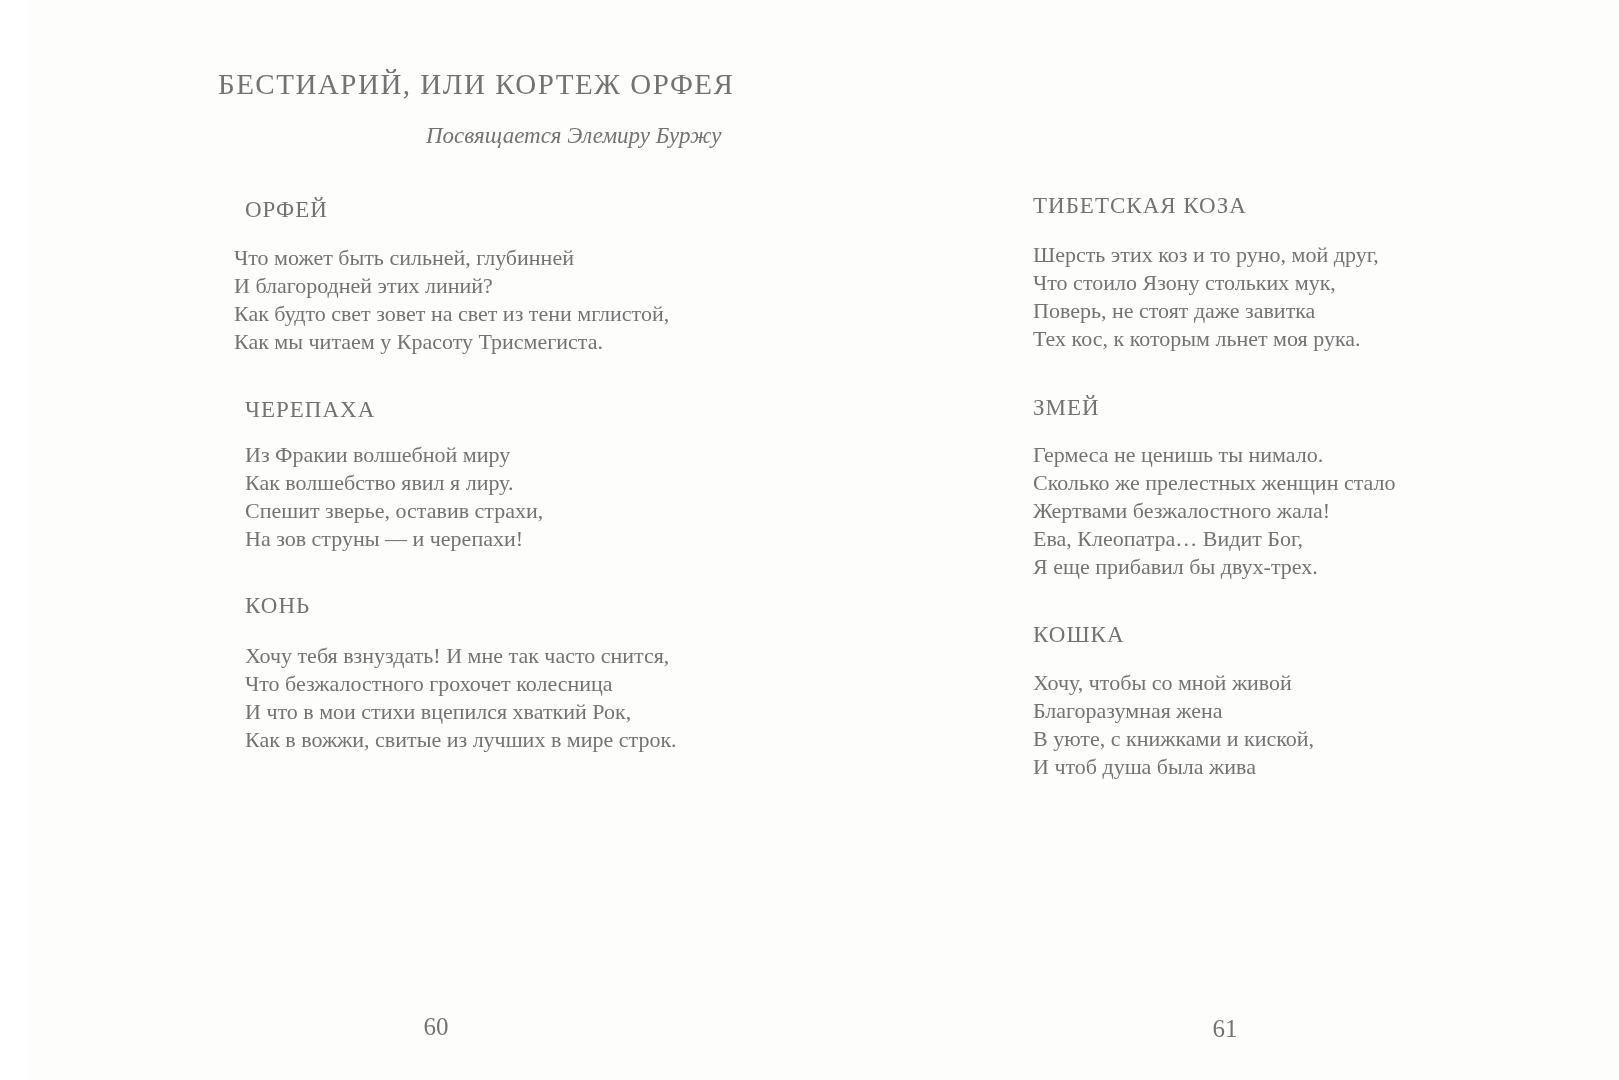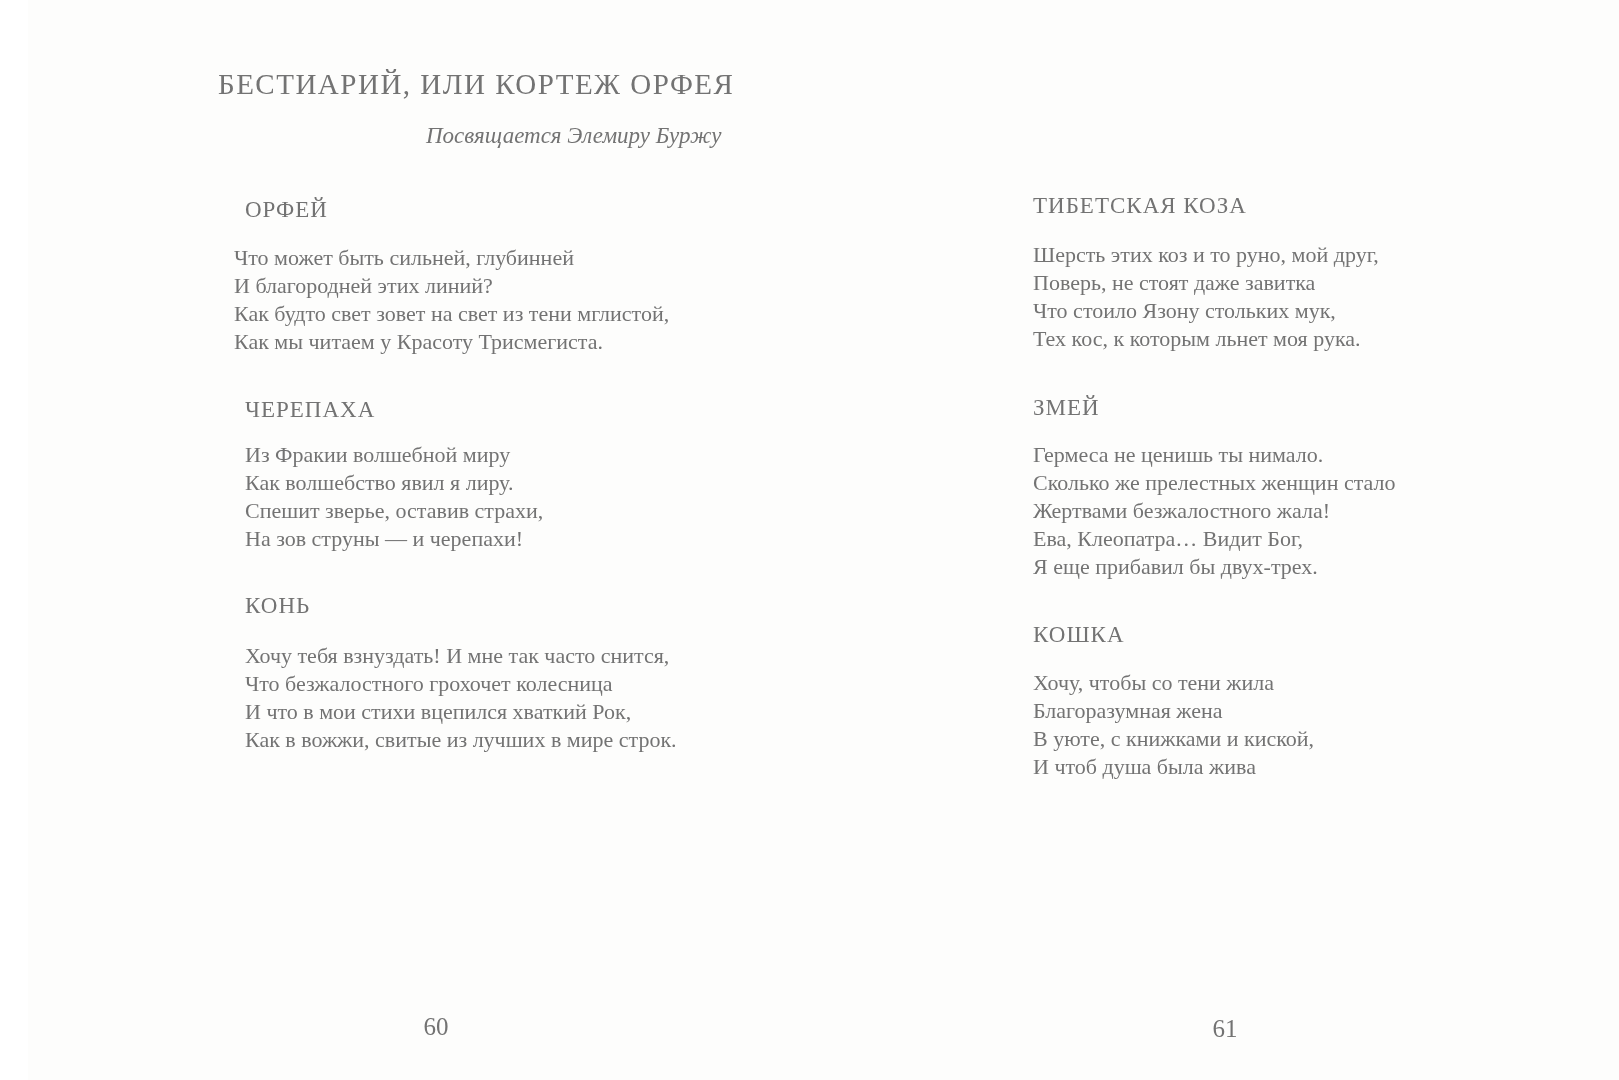--- a/index.html
+++ b/index.html
@@ -111,37 +111,37 @@
       <div class="line">Как в вожжи, свитые из лучших в мире строк.</div>
     </div>
 
     <div class="page-number pn-left">60</div>
   </div>
 
   <div>
     <h2 class="poem-title h-r1">ТИБЕТСКАЯ КОЗА</h2>
     <div class="stanza st-r1">
       <div class="line">Шерсть этих коз и то руно, мой друг,</div>
+      <div class="line">Что стоило Язону стольких мук,</div>
       <div class="line">Поверь, не стоят даже завитка</div>
-      <div class="line">Что стоило Язону стольких мук,</div>
       <div class="line">Тех кос, к которым льнет моя рука.</div>
     </div>
 
     <h2 class="poem-title h-r2">ЗМЕЙ</h2>
     <div class="stanza st-r2">
       <div class="line">Гермеса не ценишь ты нимало.</div>
       <div class="line">Сколько же прелестных женщин стало</div>
       <div class="line">Жертвами безжалостного жала!</div>
       <div class="line">Ева, Клеопатра… Видит Бог,</div>
       <div class="line">Я еще прибавил бы двух-трех.</div>
     </div>
 
     <h2 class="poem-title h-r3">КОШКА</h2>
     <div class="stanza st-r3">
-      <div class="line">Хочу, чтобы со тени жила</div>
+      <div class="line">Хочу, чтобы со мной живой</div>
       <div class="line">Благоразумная жена</div>
       <div class="line">В уюте, с книжками и киской,</div>
       <div class="line">И чтоб душа была жива</div>
     </div>
 
     <div class="page-number pn-right">61</div>
   </div>
 
 </div>
 

